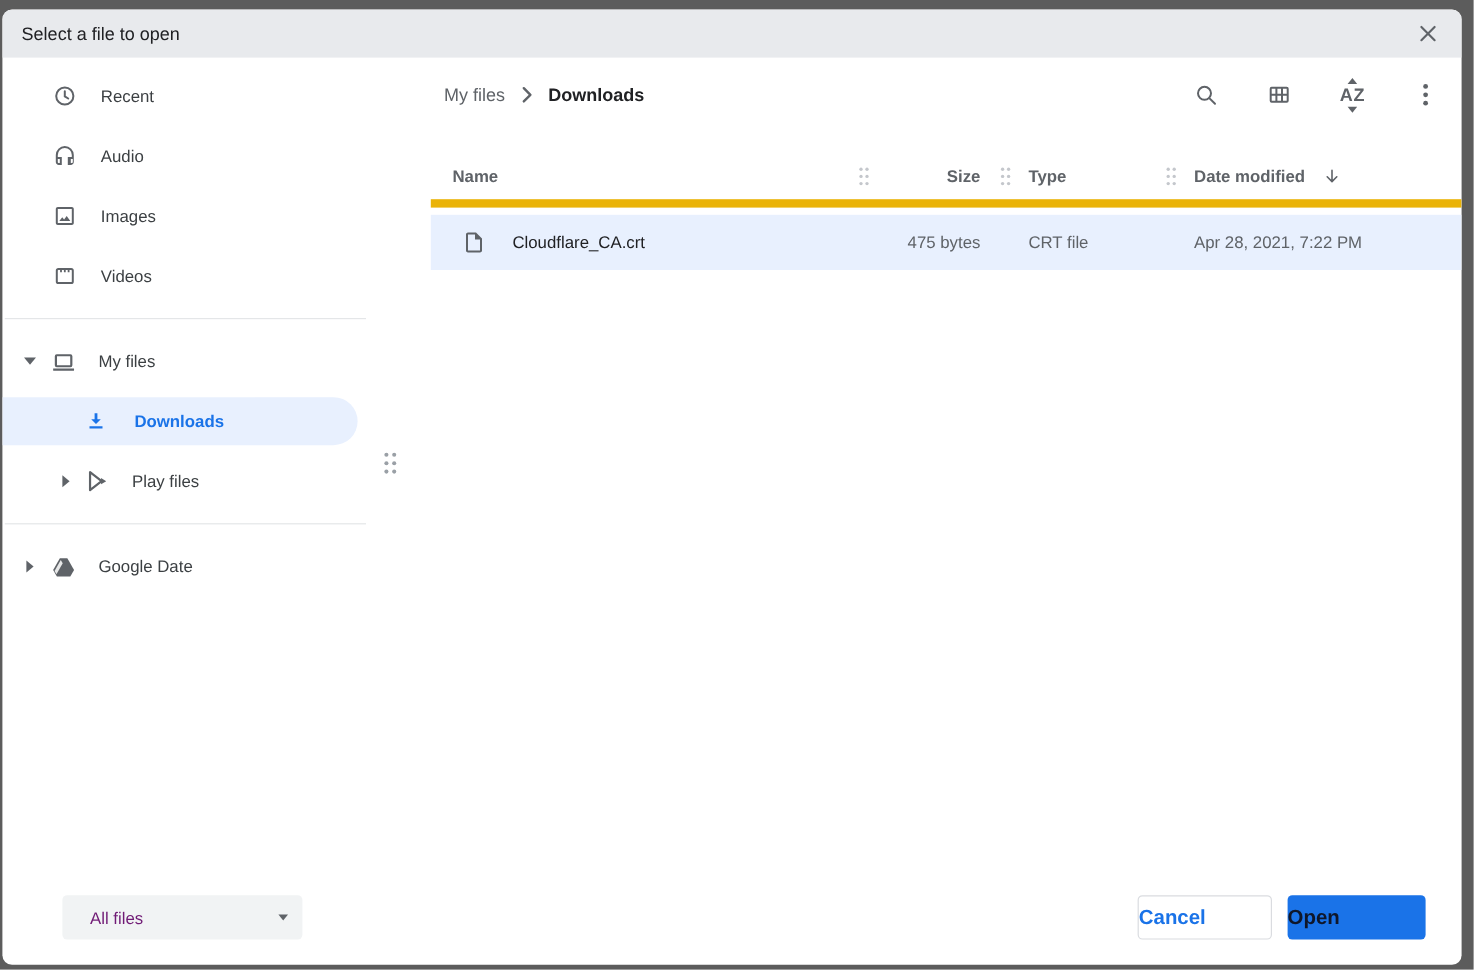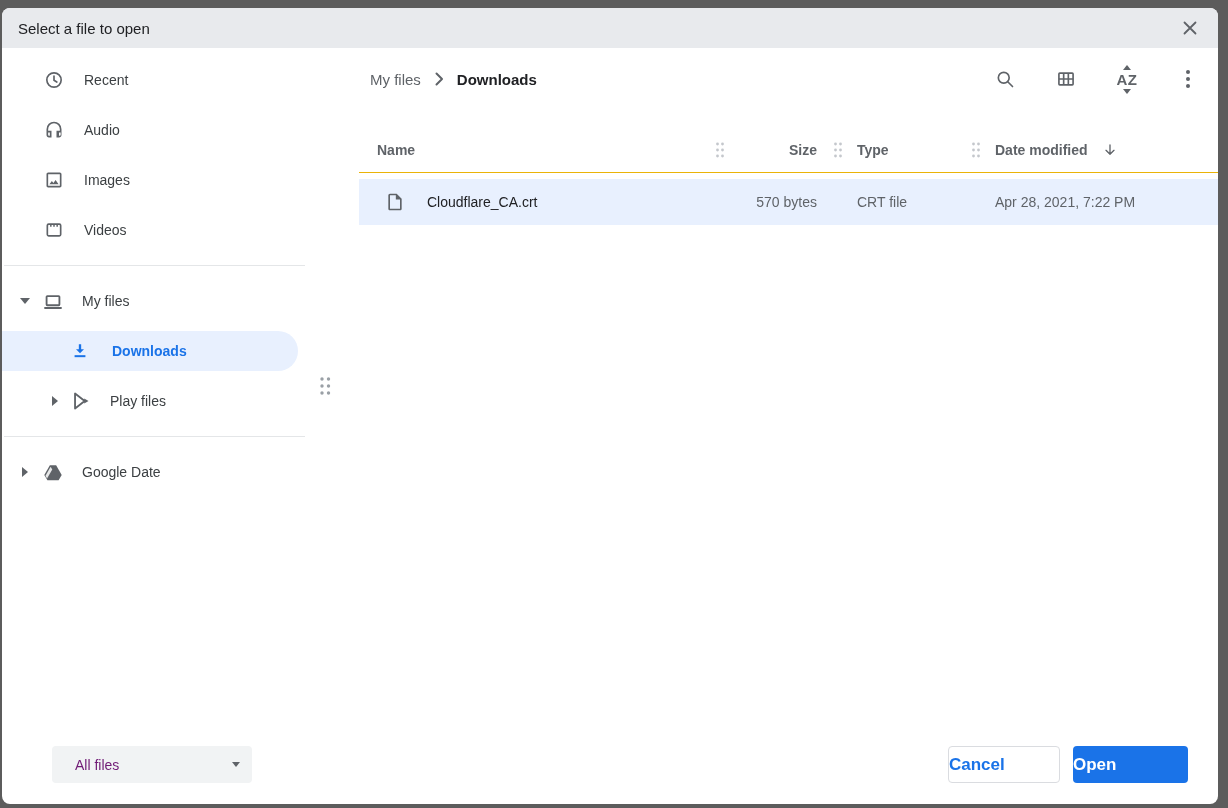--- a/index.html
+++ b/index.html
@@ -63,21 +63,21 @@
   .az { position:relative; font-size:15px; font-weight:bold; color:#5f6368; letter-spacing:0.5px; line-height:1; }
   .az::before { content:""; position:absolute; left:50%; top:-7px; margin-left:-4px;
     border-left:4px solid transparent; border-right:4px solid transparent; border-bottom:5px solid #5f6368; }
   .az::after { content:""; position:absolute; left:50%; bottom:-7px; margin-left:-4px;
     border-left:4px solid transparent; border-right:4px solid transparent; border-top:5px solid #5f6368; }
   .kebab { display:flex; flex-direction:column; gap:3px; }
   .kebab span { width:4px; height:4px; border-radius:50%; background:#5f6368; }
   
   .table { position:absolute; left:357px; right:0; top:119px; }
   .trow { display:flex; align-items:center; height:46px; font-size:14px; }
-  .thead { color:#5f6368; font-weight:bold; border-bottom:1px solid #eab308; cursor:default; }
+  .thead { color:#5f6368; font-weight:bold; border-bottom:7px solid #eab308; cursor:default; }
   .c-name  { width:353px; display:flex; align-items:center; }
   .thead .c-name { padding-left:18px; }
   .frow .c-name { padding-left:26px; }
   .c-handle { width:15px; display:flex; justify-content:center; color:#c4c7cc; }
   .c-size  { width:90px; text-align:right; }
   .sp13 { width:13px; } .sp12 { width:12px; }
   .c-type  { width:111px; }
   .c-date  { flex:1; display:flex; align-items:center; }
   .sort-arrow { margin-left:14px; color:#5f6368; display:flex; align-items:center; }
   .frow {
@@ -89,21 +89,21 @@
   .filetype {
     position:absolute; left:50px; top:738px; width:200px; height:37px;
     background:#f1f3f4; border-radius:4px; display:flex; align-items:center;
     padding:0 12px 0 23px; font-size:14px; color:#701a75; cursor:pointer;gap:42px;
   }
   .filetype .dd-caret { margin-left:auto; width:0; height:0;
     border-left:4px solid transparent; border-right:4px solid transparent; border-top:5px solid #5f6368; }
   .btn { position:absolute; top:738px; height:37px; border-radius:4px;
     display:flex; align-items:center; font-size:17px; font-weight:bold; cursor:pointer; }
   .btn-cancel { left:946px; width:112px; background:#fff; border:1px solid #dadce0; color:#1a73e8; }
-  .btn-open { left:1071px; width:115px; background:#1a73e8; color:#ffffff; }
+  .btn-open { left:1071px; width:115px; background:#1a73e8; color:#0f172a; }
   svg { display:block; }
 </style>
 </head>
 <body>
 
 <div class="dialog">
 
   <div class="titlebar">
     <span class="title">Select a file to open</span>
     <span class="close-btn">
@@ -316,21 +316,21 @@
     <div class="trow frow">
       <div class="c-name">
         <span class="file-ic">
           <svg width="20" height="20" viewBox="0 0 24 24" fill="currentColor">
               <path d="M14 2H6c-1.1 0-2 .9-2 2v16c0 1.1.9 2 2 2h12c1.1 0 2-.9 2-2V8l-6-6zm4 18H6V4h7v5h5v11z"></path>
             </svg>
         </span>
         <span class="fname">Cloudflare_CA.crt</span>
       </div>
       <div class="c-handle"></div>
-      <div class="c-size">570 bytes</div>
+      <div class="c-size">475 bytes</div>
       <div class="sp13"></div>
       <div class="c-handle"></div>
       <div class="sp12"></div>
       <div class="c-type">CRT file</div>
       <div class="c-handle"></div>
       <div class="sp12"></div>
       <div class="c-date">Apr 28, 2021, 7:22 PM</div>
     </div>
 
   </div>

